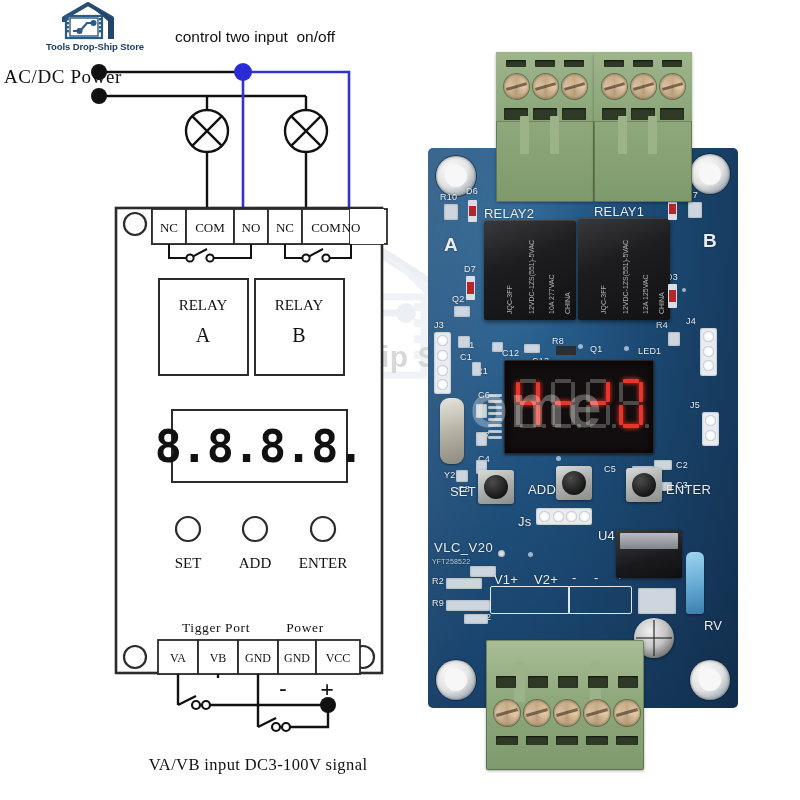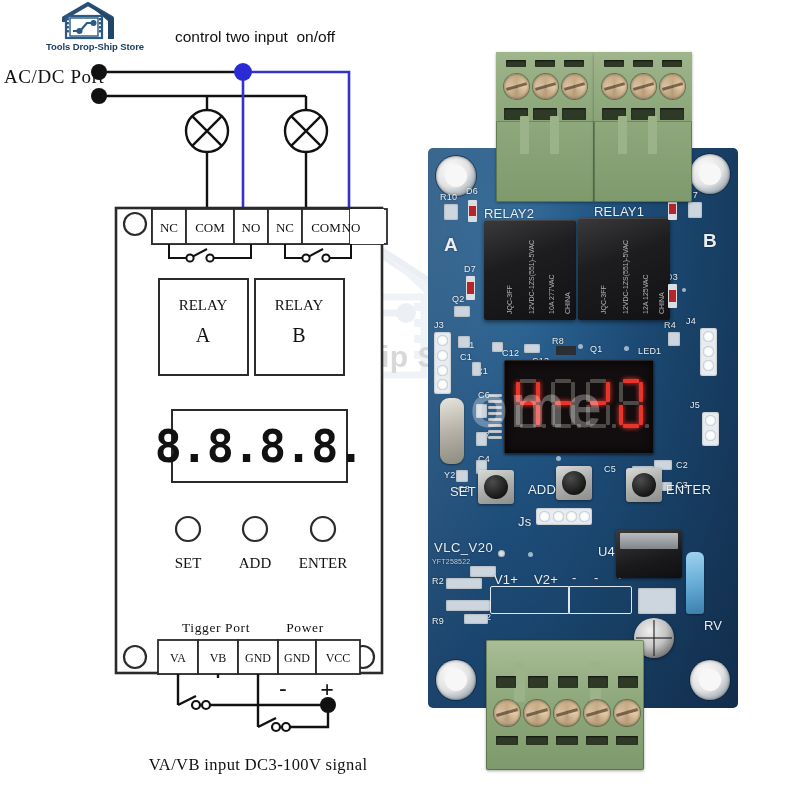--- a/index.html
+++ b/index.html
@@ -166,21 +166,21 @@
         <rect x="43" y="28" width="2.4" height="2.4"></rect>
     </g>
     <path d="M17 29 L24 29 L31 21 L38 21" fill="none" stroke="#2a5a85" stroke-width="2.2"></path>
     <circle cx="23.5" cy="29" r="3" fill="#2a5a85"></circle>
     <circle cx="37.5" cy="21" r="3" fill="#2a5a85"></circle>
   </svg>
   <div class="brandtxt">Tools Drop-Ship Store</div>
 </div>
 
 <div class="abs" id="title">control two input  on/off</div>
-<div class="abs" id="acdc">AC/DC Port</div>
+<div class="abs" id="acdc">AC/DC Power</div>
 
 <svg class="abs" id="wm-house" viewBox="0 0 190 150">
   <path d="M12 78 L12 60 L92 8 L172 60 L172 78" fill="none" stroke="#dbe3ea" stroke-width="11" stroke-linejoin="round"></path>
   <path d="M92 8 L176 62 L176 140 L158 140 L158 70 Z" fill="#e2e9ef"></path>
   <rect x="22" y="52" width="112" height="78" fill="none" stroke="#e2e9ef" stroke-width="7"></rect>
   <g fill="#e2e9ef">
     <rect x="20" y="58" width="8" height="8"></rect>
       <rect x="20" y="74" width="8" height="8"></rect>
     <rect x="20" y="90" width="8" height="8"></rect>
       <rect x="20" y="106" width="8" height="8"></rect>
@@ -362,42 +362,42 @@
     <div class="silk md" style="left:166px;top:56px">RELAY1</div>
 
     <div class="silk" style="left:12px;top:44px">R10</div>
     <div class="silk" style="left:38px;top:38px">D6</div>
     <div class="silk" style="left:236px;top:36px">D2</div>
     <div class="silk" style="left:258px;top:42px">R7</div>
     <div class="silk" style="left:36px;top:116px">D7</div>
     <div class="silk" style="left:238px;top:124px">D3</div>
     <div class="silk" style="left:24px;top:146px">Q2</div>
     <div class="silk" style="left:30px;top:192px">R11</div>
-    <div class="silk" style="left:236px;top:172px">R4</div>
+    <div class="silk" style="left:228px;top:172px">R4</div>
     <div class="silk" style="left:32px;top:204px">C1</div>
     <div class="silk" style="left:74px;top:200px">C12</div>
     <div class="silk" style="left:104px;top:208px">C13</div>
     <div class="silk" style="left:124px;top:188px">R8</div>
     <div class="silk" style="left:162px;top:196px">Q1</div>
     <div class="silk" style="left:210px;top:198px">LED1</div>
     <div class="silk" style="left:48px;top:218px">R1</div>
     <div class="silk" style="left:50px;top:242px">C6</div>
     <div class="silk" style="left:50px;top:282px">C7</div>
     <div class="silk" style="left:50px;top:306px">C4</div>
     <div class="silk" style="left:16px;top:322px">Y2</div>
     <div class="silk" style="left:30px;top:336px">C8</div>
     <div class="silk" style="left:58px;top:336px">C9</div>
     <div class="silk" style="left:176px;top:316px">C5</div>
     <div class="silk" style="left:248px;top:312px">C2</div>
     <div class="silk" style="left:248px;top:332px">C3</div>
     <div class="silk" style="left:4px;top:428px">R2</div>
     <div class="silk" style="left:46px;top:416px">R3</div>
-    <div class="silk" style="left:4px;top:468px">R9</div>
+    <div class="silk" style="left:4px;top:450px">R9</div>
     <div class="silk" style="left:46px;top:464px">R12</div>
-    <div class="silk md" style="left:170px;top:396px">U4</div>
+    <div class="silk md" style="left:170px;top:380px">U4</div>
     <div class="silk md" style="left:276px;top:470px">RV</div>
 
     <div class="silk" style="left:6px;top:172px">J3</div>
     <div class="silk" style="left:258px;top:168px">J4</div>
     <div class="silk" style="left:262px;top:252px">J5</div>
 
     <div class="jhdr" style="left:6px;top:184px;width:17px;height:62px">
       <i style="left:3px;top:3px;width:11px;height:11px"></i>
         <i style="left:3px;top:18px;width:11px;height:11px"></i>
       <i style="left:3px;top:33px;width:11px;height:11px"></i>

